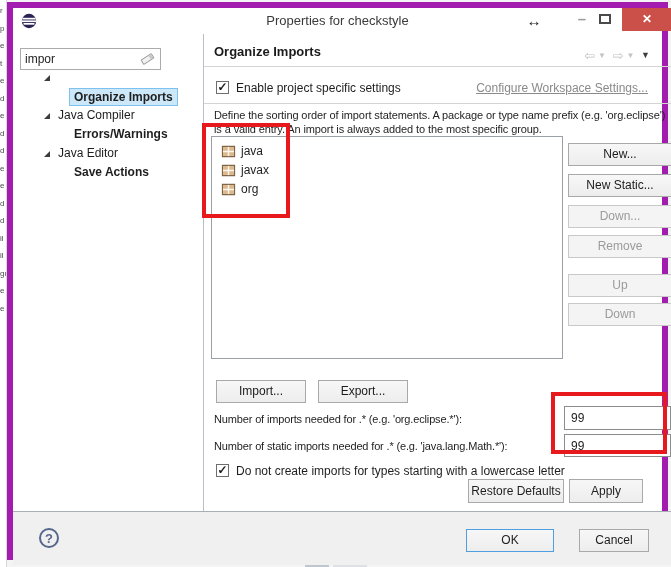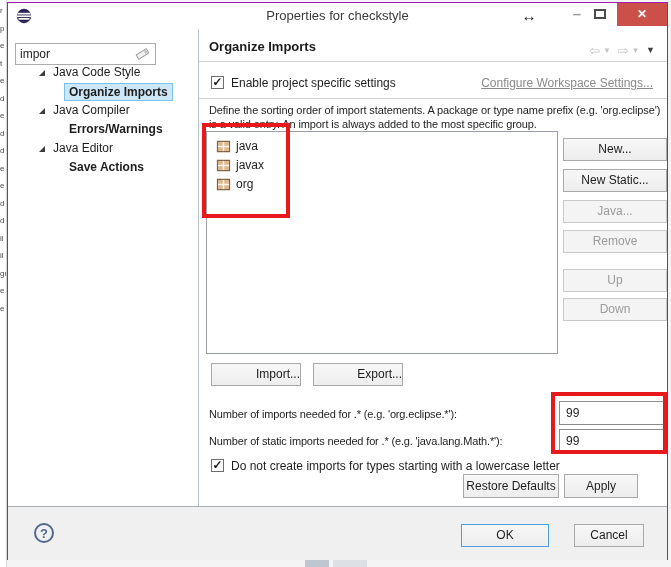--- a/index.html
+++ b/index.html
@@ -11,21 +11,21 @@
   
   .bg-strip { position:absolute; left:0; top:0; width:7px; height:567px; background:#ffffff;
     border-right:1px solid #d7d7d7; overflow:hidden; }
   .bg-strip .frag { position:absolute; left:0; top:2px; font-size:8px; line-height:17.5px;
     color:#4a4a4a; white-space:pre-line; }
   .bg-bottom-art1 { position:absolute; left:305px; top:560px; width:24px; height:7px; background:#bfc6cf; }
   .bg-bottom-art2 { position:absolute; left:333px; top:559px; width:34px; height:8px; background:#dde1e6; }
 
   
   .dialog { position:absolute; left:7px; top:2px; width:661px; height:558px;
-    background:#ffffff; border:1px solid #a21caf; }
+    background:#ffffff; border:6px solid #a21caf; }
 
   
   .titlebar { position:absolute; left:0; top:0; width:100%; height:26px; background:#fff; }
   .title-text { position:absolute; left:0; right:0; top:5px; text-align:center;
     font-size:13px; color:#3a3a3a; }
   .eclipse-logo { position:absolute; left:8px; top:5px; width:16px; height:16px; }
   .btn-resize { position:absolute; left:510px; top:3px; width:22px; height:20px;
     font-size:15px; font-weight:bold; color:#1c1c1c; text-align:center; line-height:20px; }
   .btn-min { position:absolute; left:558px; top:1px; width:22px; height:20px;
     font-size:15px; font-weight:bold; color:#9b9b9b; text-align:center; line-height:20px; }
@@ -79,23 +79,23 @@
   .list-item { height:19px; padding-left:9px; font-size:12px; line-height:19px; display:flex; align-items:center; gap:5px; }
   .pkg-icon { width:15px; height:15px; flex:0 0 15px; }
 
   .side-btn { position:absolute; left:555px; width:104px; height:23px;
     background:linear-gradient(#f7f7f7,#ededed); border:1px solid #a9a9a9;
     font-size:12px; color:#1c1c1c; text-align:center; line-height:21px; }
   .side-btn.disabled { border-color:#c9c9c9; color:#9b9b9b; background:#f4f4f4; }
   .b-new { top:135px; } .b-newstatic { top:166px; } .b-edit { top:197px; }
   .b-remove { top:227px; } .b-up { top:266px; } .b-down { top:295px; }
 
-  .imp-btn { position:absolute; top:360px; width:90px; height:23px;
-    background:linear-gradient(#f7f7f7,#ededed); border:1px solid #a9a9a9;
-    font-size:12px; color:#1c1c1c; text-align:right; line-height:21px; }
+  .imp-btn { position:absolute; top:372px; width:90px; height:23px;
+    background:linear-gradient(#f7f7f7,#ededed); border:1px solid #a9a9a9;
+    font-size:12px; color:#1c1c1c; text-align:center; line-height:21px; }
   .b-import { left:203px; } .b-export { left:305px; }
 
   .field-label { position:absolute; left:201px; font-size:11px; letter-spacing:-0.15px; color:#1e1e1e; }
   .fl1 { top:405px; } .fl2 { top:432px; }
   .num-input { position:absolute; left:551px; width:107px; height:24px;
     border:1px solid #8c8c8c; background:#fff; font-family:"Liberation Sans",sans-serif;
     font-size:12px; color:#1e1e1e; padding-left:6px; }
   .ni1 { top:398px; } .ni2 { top:426px; height:23px; }
 
   .cb2 { left:203px; top:456px; }
@@ -173,21 +173,20 @@
     <div class="pane-divider"></div>
 
     <div class="search-box">
       <input type="text" value="impor" style="">
       <span class="eraser"></span>
     </div>
 
     <div class="tree">
       <div class="tree-row">
         <span class="tri"></span>
-        <span class="parent-label">Java Code Style</span>
       </div>
       <div class="tree-row">
         <span class="child-selected">Organize Imports</span>
       </div>
       <div class="tree-row">
         <span class="tri"></span>
         <span class="parent-label">Java Compiler</span>
       </div>
       <div class="tree-row">
         <span class="child-label">Errors/Warnings</span>
@@ -241,21 +240,21 @@
           <line x1="8" y1="2.5" x2="8" y2="13.5" stroke="#fdf6ec" stroke-width="1.6"></line>
           <line x1="1.5" y1="8" x2="14.5" y2="8" stroke="#fdf6ec" stroke-width="1.6"></line>
           <rect x="1.5" y="2.5" width="13" height="11" fill="none" stroke="#7d6243"></rect>
         </svg>
         <span>org</span>
       </div>
     </div>
 
     <div class="side-btn b-new">New...</div>
     <div class="side-btn b-newstatic">New Static...</div>
-    <div class="side-btn b-edit disabled">Java...</div>
+    <div class="side-btn b-edit disabled">Down...</div>
     <div class="side-btn b-remove disabled">Remove</div>
     <div class="side-btn b-up disabled">Up</div>
     <div class="side-btn b-down disabled">Down</div>
 
     <div class="imp-btn b-import">Import...</div>
     <div class="imp-btn b-export">Export...</div>
 
     <div class="field-label fl1">Number of imports needed for .* (e.g. 'org.eclipse.*'):</div>
     <input class="num-input ni1" value="99" style="">
     <div class="field-label fl2">Number of static imports needed for .* (e.g. 'java.lang.Math.*'):</div>

